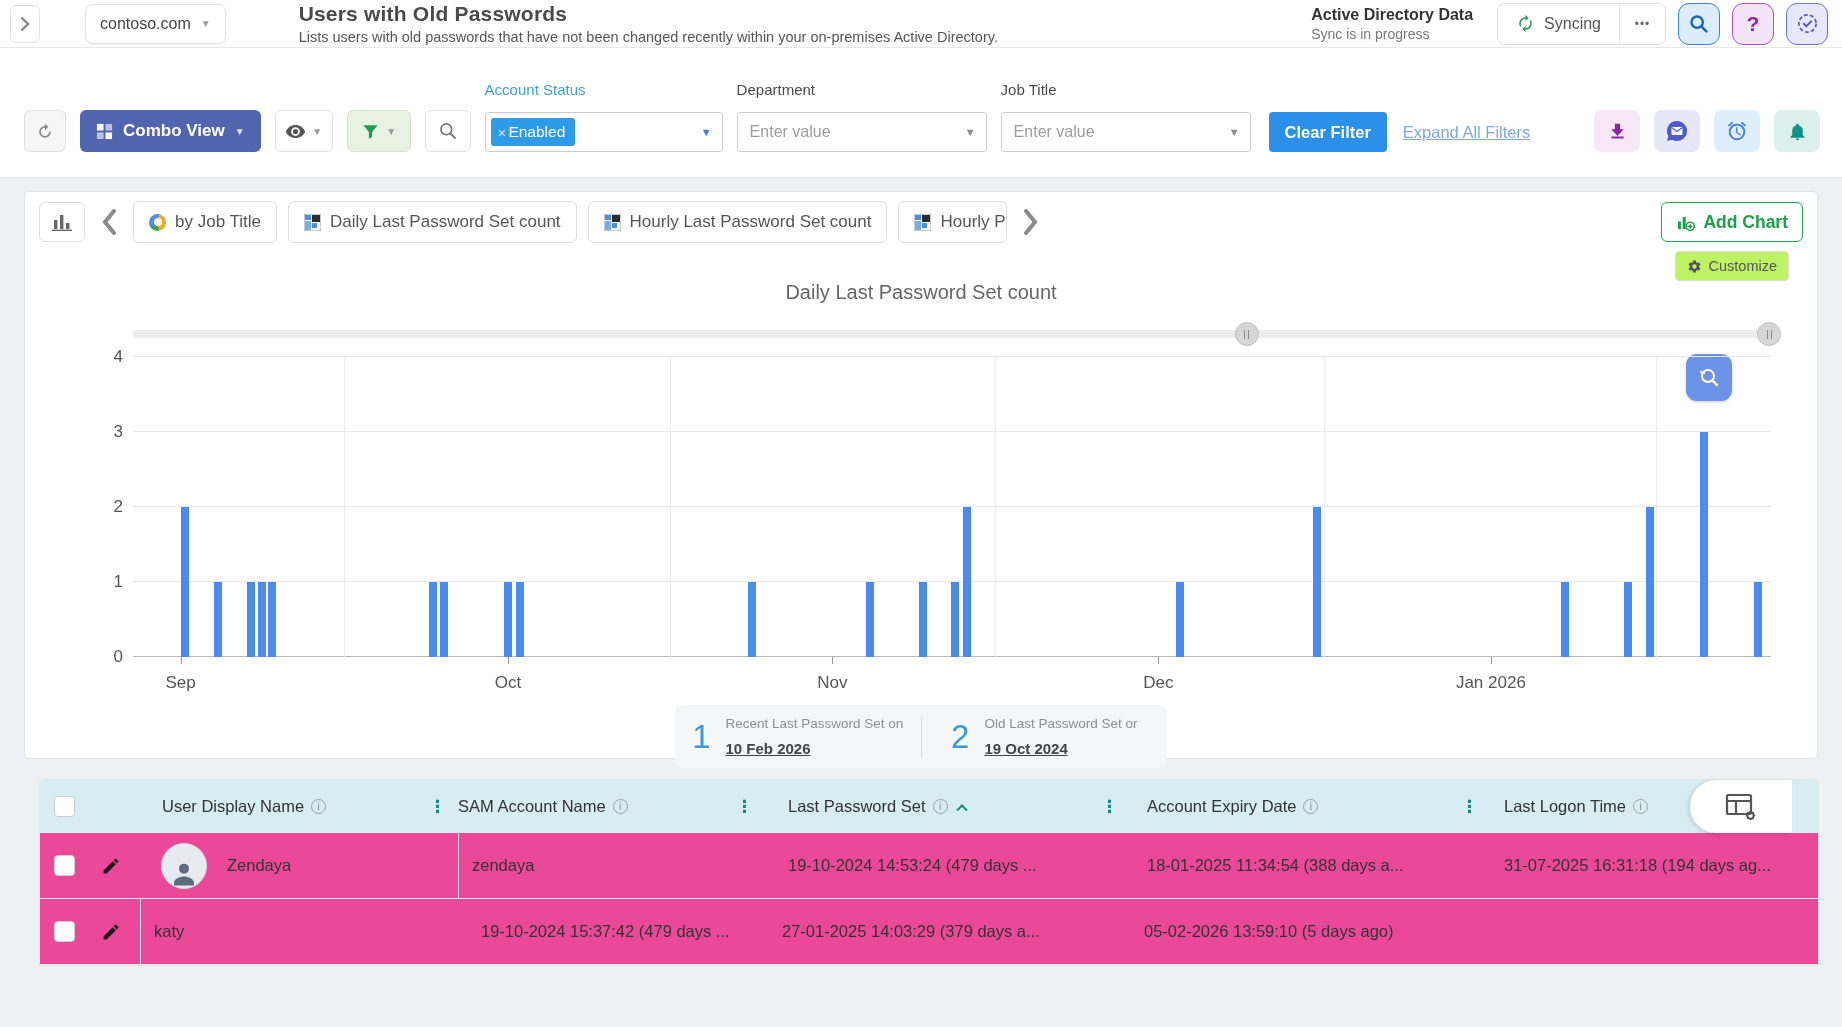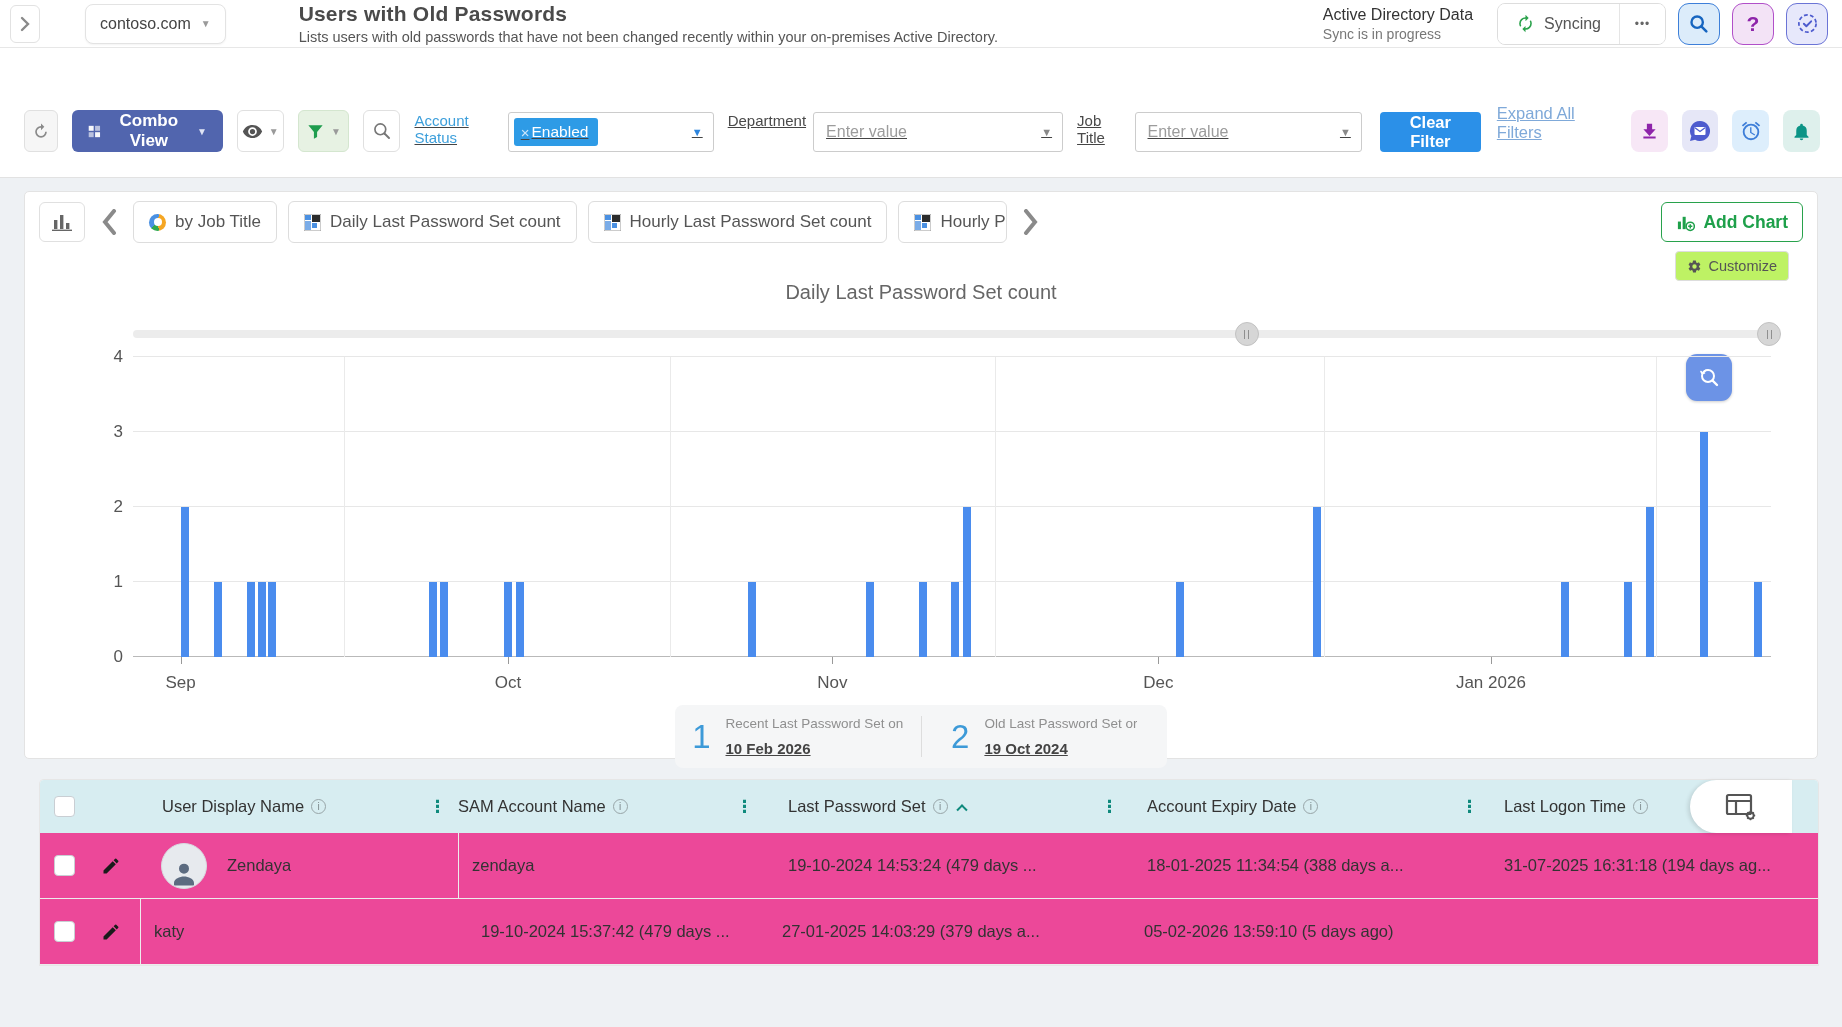--- a/index.html
+++ b/index.html
@@ -10,40 +10,40 @@
   
   .topbar { height:48px; background:#fff; border-bottom:1px solid #e7e7e7; display:flex; align-items:center; padding:0 14px 0 10px; position:relative; z-index:5;gap:35px; }
   .sq-btn { width:30px; height:38px; border:1px solid #e2e2e2; border-radius:6px; background:#fff; display:flex; align-items:center; justify-content:center; color:#888; }
   .domain-btn { margin-left:10px; height:40px; padding:0 14px; border:1px solid #e3e3e3; border-radius:8px; background:#fff; box-shadow:0 1px 2px rgba(0,0,0,.05); display:flex; align-items:center; gap:10px; font-size:16px; color:#444; }
   .caret { font-size:10px; color:#9a9a9a; }
   .title-block { margin-left:38px; }
   .page-title { font-size:21px; font-weight:700; color:#4a4a4a; letter-spacing:.2px; }
   .page-subtitle { font-size:14.5px; color:#555; margin-top:3px; }
   .top-right { margin-left:auto; display:flex; align-items:center; gap:12px; }
   .sync-block { text-align:left; margin-right:12px; }
-  .sync-title { font-size:16px; font-weight:400; color:#333; }
+  .sync-title { font-size:16px; font-weight:700; color:#333; }
   .sync-sub { font-size:14px; color:#777; margin-top:2px; }
   .sync-group { display:flex; border:1px solid #ddd; border-radius:8px; overflow:hidden; height:42px; }
   .sync-main { display:flex; align-items:center; gap:9px; padding:0 18px; font-size:16px; color:#555; background:#fff; }
   .sync-more { width:46px; border-left:1px solid #e5e5e5; background:#fff; color:#666; font-size:12px; letter-spacing:1px; display:flex; align-items:center; justify-content:center; }
   .round-icon-btn { width:42px; height:42px; border-radius:11px; display:flex; align-items:center; justify-content:center; border:1px solid transparent; }
   .btn-search { background:#dcecfa; border-color:#3d7fd9; }
   .btn-help { background:#f3e3f6; border-color:#b14fc9; color:#8e24aa; font-size:21px; font-weight:700; }
   .btn-tasks { background:#e7e8fb; border-color:#6b74d6; }
 
   
   .filterbar { height:130px; background:#fff; border-bottom:1px solid #e2e2e2; display:flex; align-items:flex-end; padding:0 22px 25px 24px; gap:14px; position:relative; }
   .tool-btn { height:42px; border:1px solid #e0e0e0; border-radius:6px; background:#fff; display:flex; align-items:center; justify-content:center; gap:6px; }
   .refresh-btn { width:42px; background:#f6f6f6; }
   .combo-btn { background:#5165ae; color:#fff; border:none; padding:0 16px; font-size:17px; font-weight:700; gap:10px; }
   .combo-btn .caret { color:#dfe4f5; }
   .eye-btn { width:58px; }
   .filter-btn { width:64px; background:#e7f2e3; border-color:#d4e6cf; }
   .search-btn { width:46px; }
-  .field { display:flex; flex-direction:row; gap:7px;text-decoration:underline; }
+  .field { display:flex; flex-direction:column; gap:14px; }
   .field-label { font-size:15px; color:#4a4a4a; }
   .field-label.blue { color:#3d9fdb; }
   .field-box { width:250px; height:40px; border:1px solid #ccc; border-radius:3px; background:#fff; display:flex; align-items:center; padding:0 10px 0 5px; }
   .field-box .placeholder { color:#9c9c9c; font-size:16px; padding-left:7px; flex:1; }
   .field-box .caret { margin-left:auto; font-size:11px; color:#8a8a8a; }
   .field-box.acct { width:238px; }
   .field-box.acct .caret { color:#2e86de; }
   .chip { background:#2e9be6; color:#fff; border-radius:3px; height:28px; display:flex; align-items:center; padding:0 10px 0 7px; font-size:15.5px; gap:2px; }
   .chip .x { color:#cfe7fb; font-size:15px; cursor:pointer; }
   .clear-btn { height:40px; padding:0 16px; background:#2b90e8; border-radius:4px; color:#fff; font-size:16.5px; font-weight:700; margin-left:4px; }

